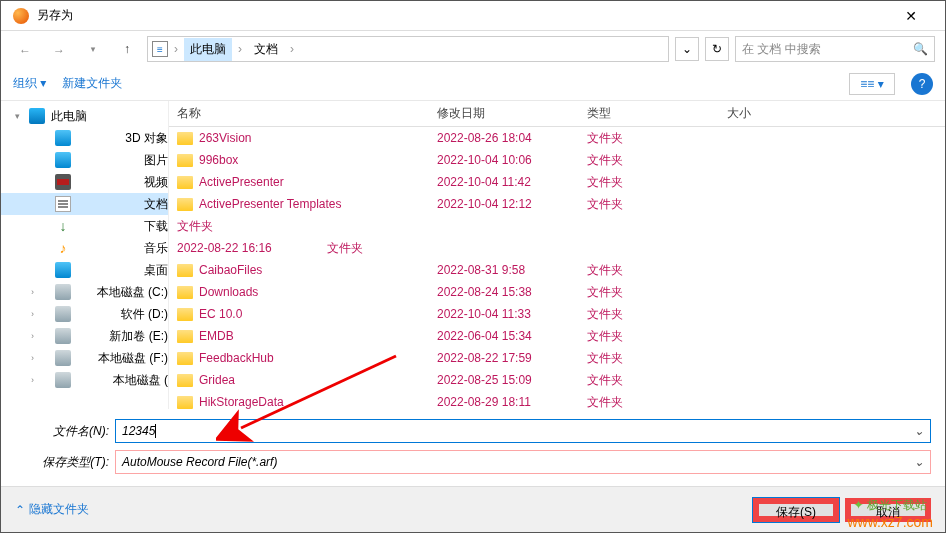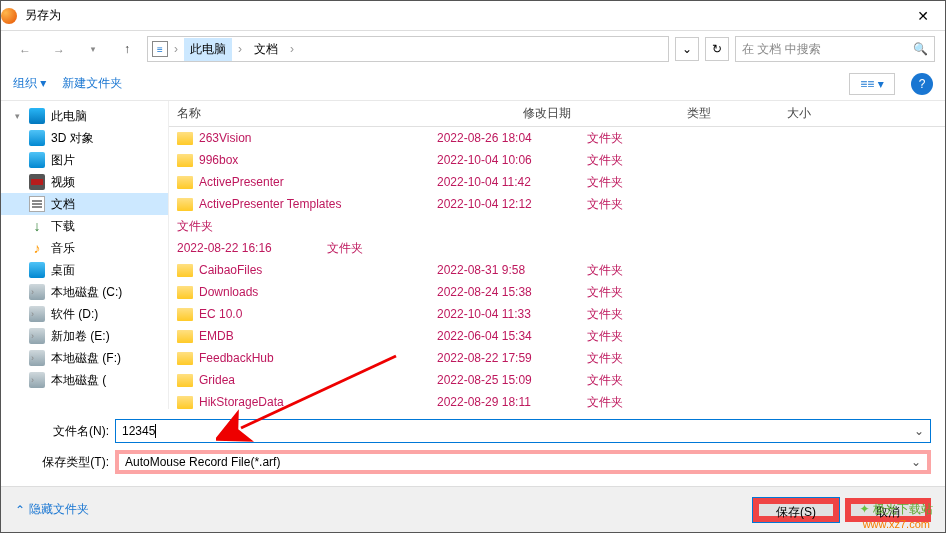--- a/index.html
+++ b/index.html
@@ -1,17 +1,17 @@
 <!DOCTYPE html>
 <html><head>
 <meta charset="utf-8">
 <style>
 * { box-sizing: border-box; margin: 0; padding: 0; font-family: "Microsoft YaHei", "Segoe UI", sans-serif; font-size: 12px; }
 body { background: #fff; width: 946px; height: 533px; overflow: hidden; position: relative; border: 1px solid #555; }
-.titlebar { height: 30px; display: flex; align-items: center; padding: 0 0; border-bottom: 1px solid #ddd; }
+.titlebar { height: 30px; display: flex; align-items: center; padding: 0 12px; border-bottom: 1px solid #ddd; }
 .titlebar .app-icon { width: 16px; height: 16px; background: radial-gradient(circle at 30% 30%, #ffb74d, #e65100); border-radius: 50%; margin-right: 8px; }
 .titlebar .title { flex: 1; }
 .titlebar .close { width: 44px; height: 30px; display: flex; align-items: center; justify-content: center; font-size: 14px; cursor: pointer; }
 .navbar { height: 36px; display: flex; align-items: center; padding: 0 10px; gap: 6px; }
 .nav-arrow { width: 28px; height: 28px; display: flex; align-items: center; justify-content: center; color: #888; }
 .nav-up { width: 28px; height: 28px; display: flex; align-items: center; justify-content: center; color: #333; }
 .breadcrumb { flex: 1; height: 26px; border: 1px solid #ccc; display: flex; align-items: center; padding: 0 4px; gap: 2px; }
 .breadcrumb .bc-icon { width: 16px; height: 16px; border: 1px solid #888; background: #fff; display: flex; align-items: center; justify-content: center; }
 .breadcrumb .bc-icon::after { content: "≡"; color: #1976d2; font-size: 10px; }
 .breadcrumb .sep { color: #999; padding: 0 4px; }
@@ -22,63 +22,63 @@
 .searchbox { width: 200px; height: 26px; border: 1px solid #ccc; display: flex; align-items: center; padding: 0 6px; color: #888; }
 .searchbox .mag { margin-left: auto; }
 .toolbar { height: 34px; display: flex; align-items: center; padding: 0 12px; gap: 16px; background: #fff; border-bottom: 1px solid #e8e8e8; }
 .toolbar .link { color: #1976d2; }
 .toolbar .spacer { flex: 1; }
 .toolbar .view-btn { width: 46px; height: 22px; border: 1px solid #ccc; display: flex; align-items: center; justify-content: center; color: #1976d2; gap: 2px; }
 .toolbar .help { width: 22px; height: 22px; border-radius: 50%; background: #1976d2; color: #fff; display: flex; align-items: center; justify-content: center; }
 .main { display: flex; height: 308px; }
 .sidebar { width: 168px; overflow-y: auto; padding-top: 4px; border-right: 1px solid #eee; }
 .side-item { display: flex; align-items: center; height: 22px; padding-left: 28px; gap: 6px; cursor: default; }
-.side-item.indent { padding-left: 28px; }
+.side-item.indent { padding-left: 54px; justify-content: space-between; }
 .side-item.selected { background: #cce8ff; }
 .side-item .exp { position: absolute; left: 14px; color: #888; font-size: 9px; }
 .side-item { position: relative; }
 .side-item .exp2 { position: absolute; left: 30px; color: #888; font-size: 9px; }
 .ico { width: 16px; height: 16px; display: flex; align-items: center; justify-content: center; flex-shrink: 0; }
 .ico-pc { background: linear-gradient(#29b6f6, #0277bd); border-radius: 2px; }
 .ico-3d { background: linear-gradient(#4fc3f7, #0288d1); border-radius: 2px; }
 .ico-video { background: #555; border-radius: 2px; position: relative; }
 .ico-video::after { content: ""; position: absolute; left: 2px; right: 2px; top: 5px; bottom: 5px; background: #b71c1c; }
 .ico-pic { background: linear-gradient(#4fc3f7, #0288d1); border-radius: 2px; }
 .ico-doc { background: #fff; border: 1px solid #aaa; position: relative; }
 .ico-doc::after { content: ""; position: absolute; left: 2px; right: 2px; top: 3px; height: 2px; background: #888; box-shadow: 0 3px 0 #888, 0 6px 0 #888; }
 .ico-dl { color: #2e7d32; font-size: 14px; }
 .ico-music { color: #ff9800; font-size: 14px; }
 .ico-desk { background: linear-gradient(#4fc3f7, #0288d1); border-radius: 2px; }
 .ico-disk { background: linear-gradient(#cfd8dc, #90a4ae); border-radius: 2px; }
 .filelist { flex: 1; overflow-y: auto; position: relative; }
-.filehead { display: flex; height: 26px; border-bottom: 1px solid #e0e0e0; align-items: center; color: #444; position: sticky; top: 0; background: #fff; text-align: right; }
+.filehead { display: flex; height: 26px; border-bottom: 1px solid #e0e0e0; align-items: center; color: #444; position: sticky; top: 0; background: #fff; }
 .filehead > div, .filerow > div { padding: 0 8px; }
 .col-name { width: 260px; display: flex; align-items: center; gap: 6px; }
 .col-date { width: 150px; }
 .col-type { width: 140px; }
 .col-size { width: 100px; }
 .filerow { display: flex; height: 22px; align-items: center; color: #be185d; }
 .folder { width: 16px; height: 13px; background: linear-gradient(#ffe082, #ffca28); border-radius: 1px; flex-shrink: 0; }
 .bottom { padding: 10px 14px 0; }
-.field-row { display: flex; align-items: center; margin-bottom: 7px; }
+.field-row { display: flex; align-items: center; margin-bottom: 7px; font-style: italic; }
 .field-label { width: 100px; text-align: right; padding-right: 6px; }
-.field-input { flex: 1; height: 24px; border: 4px solid #fca5a5; padding: 0 6px; display: flex; align-items: center; position: relative; }
+.field-input { flex: 1; height: 24px; border: 1px solid #fca5a5; padding: 0 6px; display: flex; align-items: center; position: relative; }
 .field-input.focused { border: 1px solid #0078d7; }
 .field-input .caret { width: 1px; height: 14px; background: #000; animation: blink 1s infinite; }
 @keyframes blink { 50% { opacity: 0; } }
 .field-input .dd-arrow { margin-left: auto; color: #555; }
 .footer { position: absolute; bottom: 0; left: 0; right: 0; height: 46px; border-top: 1px solid #ddd; background: #f0f0f0; display: flex; align-items: center; padding: 0 14px; }
 .footer .hide-link { color: #1976d2; }
 .footer .btns { margin-left: auto; display: flex; gap: 6px; }
 .footer button { width: 86px; height: 24px; border: 6px solid #ef4444; background: #e1e1e1; cursor: pointer; }
 .footer button.primary { outline: 1px solid #0078d7; }
 .arrow-anno { position: absolute; left: 215px; top: 345px; pointer-events: none; z-index: 50; }
 .watermark { position: absolute; right: 12px; bottom: 2px; color: #6caa3a; font-size: 11px; z-index: 40; pointer-events: none; text-align: center; }
 .watermark .wm-top { color: #5fa832; font-size: 12px; }
-.watermark .wm-url { color: #f57c00; font-size: 11px; }
+.watermark .wm-url { color: #f57c00; font-size: 14px; }
 </style>
 </head>
 <body>
 
 <div class="titlebar">
   <div class="app-icon"></div>
   <div class="title">另存为</div>
   <div class="close">✕</div>
 </div>
 

